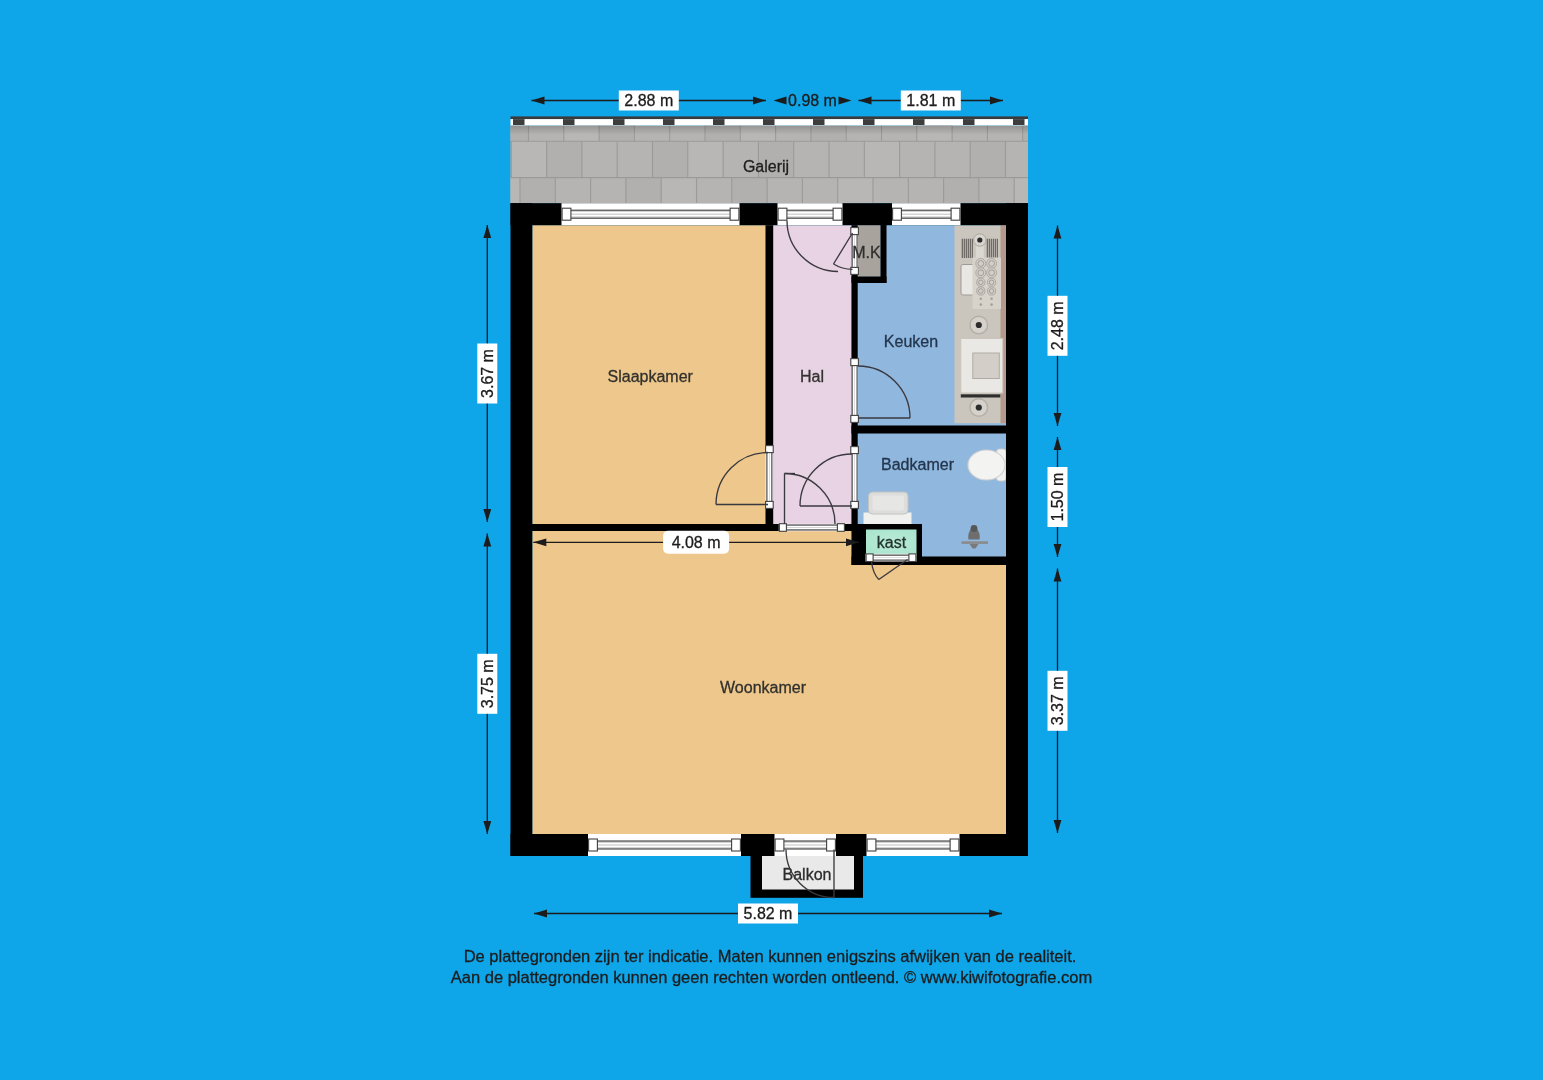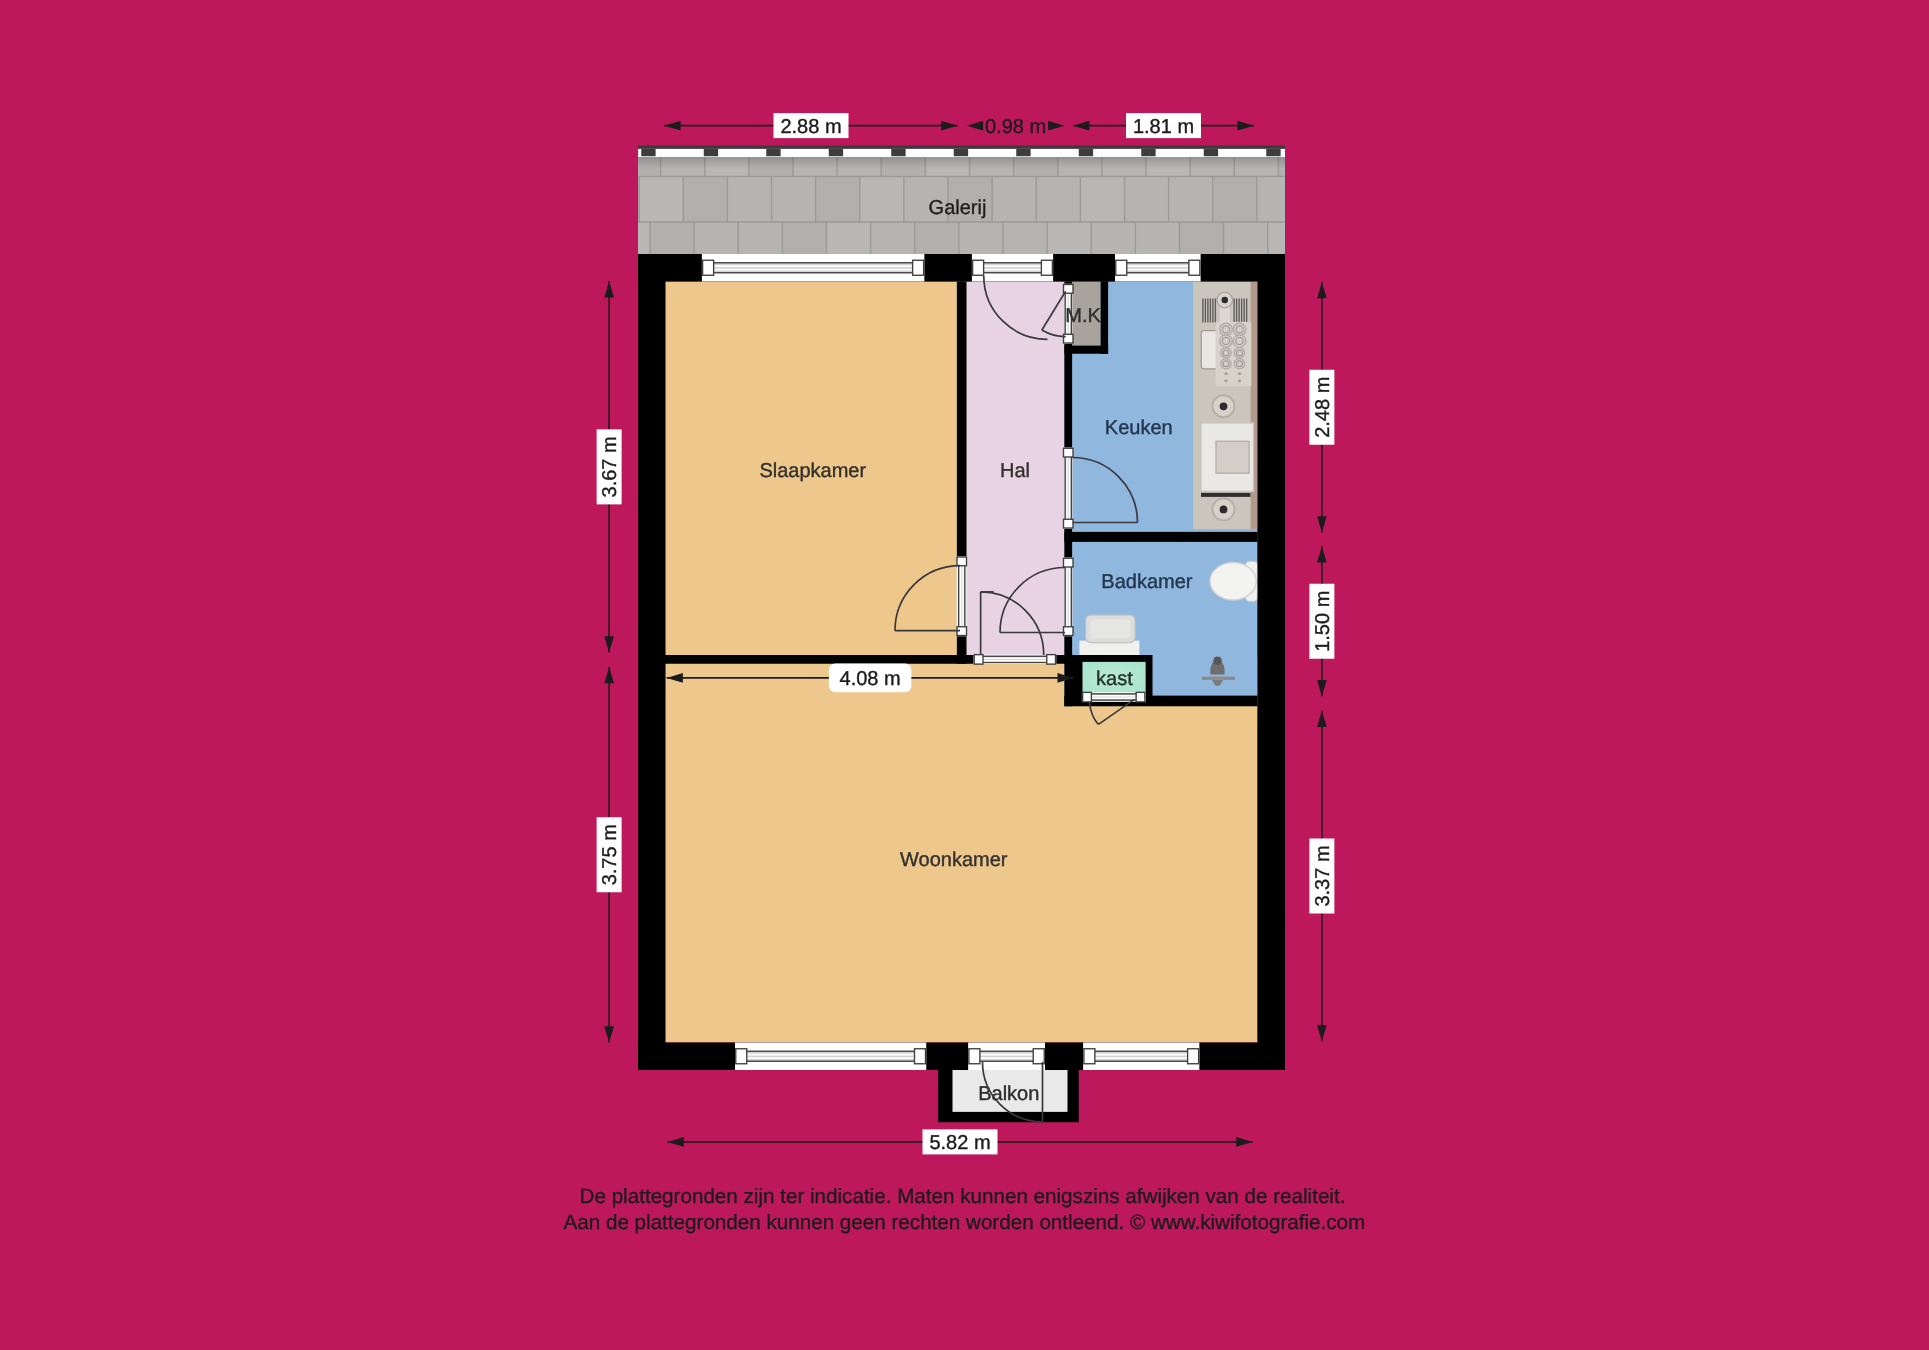--- a/index.html
+++ b/index.html
@@ -1,16 +1,16 @@
 <!DOCTYPE html>
 <html><head>
 <meta charset="utf-8">
 <style>
 html,body{margin:0;padding:0;background:#ffffff;}
-#page{position:relative;width:1543px;height:1080px;background:#be185d;overflow:hidden;}
+#page{position:relative;width:1543px;height:1080px;background:#0ea5e9;overflow:hidden;}
 </style>
 </head>
 <body>
 
 <div id="page">
 <svg width="1543" height="1080" viewBox="0 0 1543 1080" xmlns="http://www.w3.org/2000/svg">
 <defs>
 <linearGradient id="shad" x1="0" y1="0" x2="0" y2="1">
 <stop offset="0" stop-color="#000000" stop-opacity="0.18"></stop>
 <stop offset="1" stop-color="#000000" stop-opacity="0"></stop>

